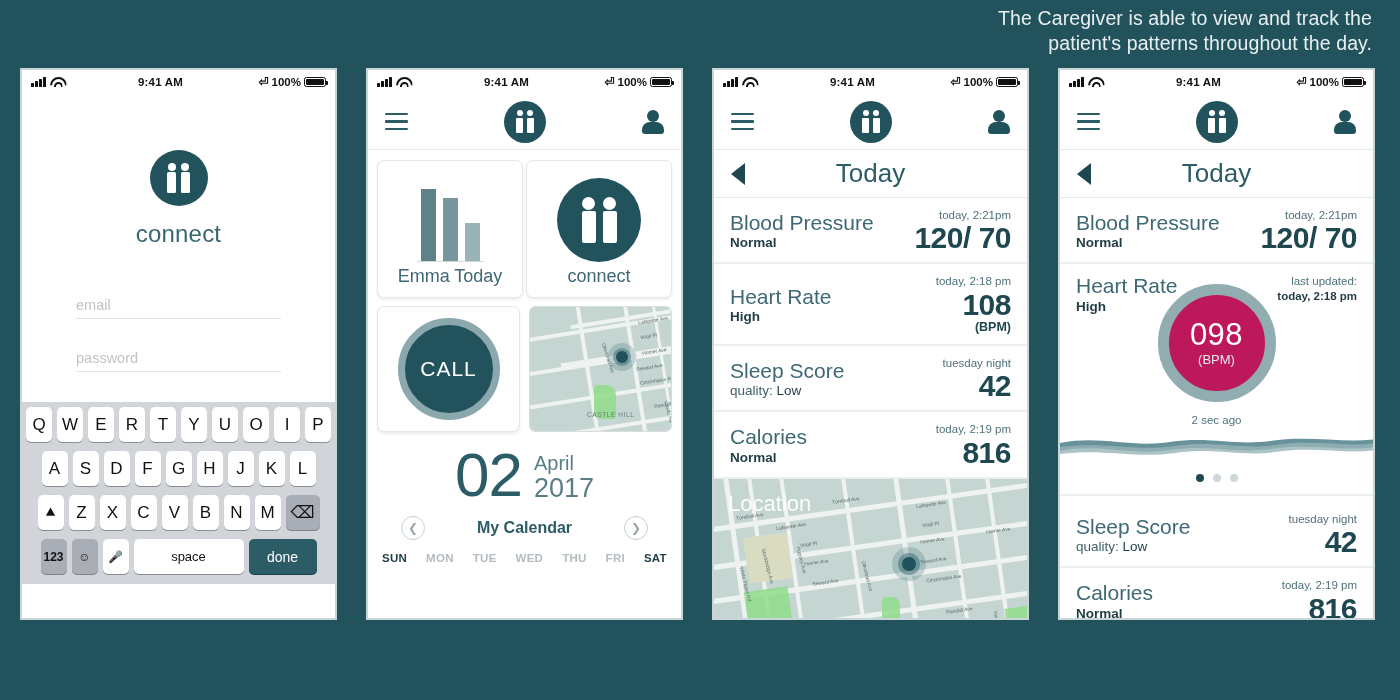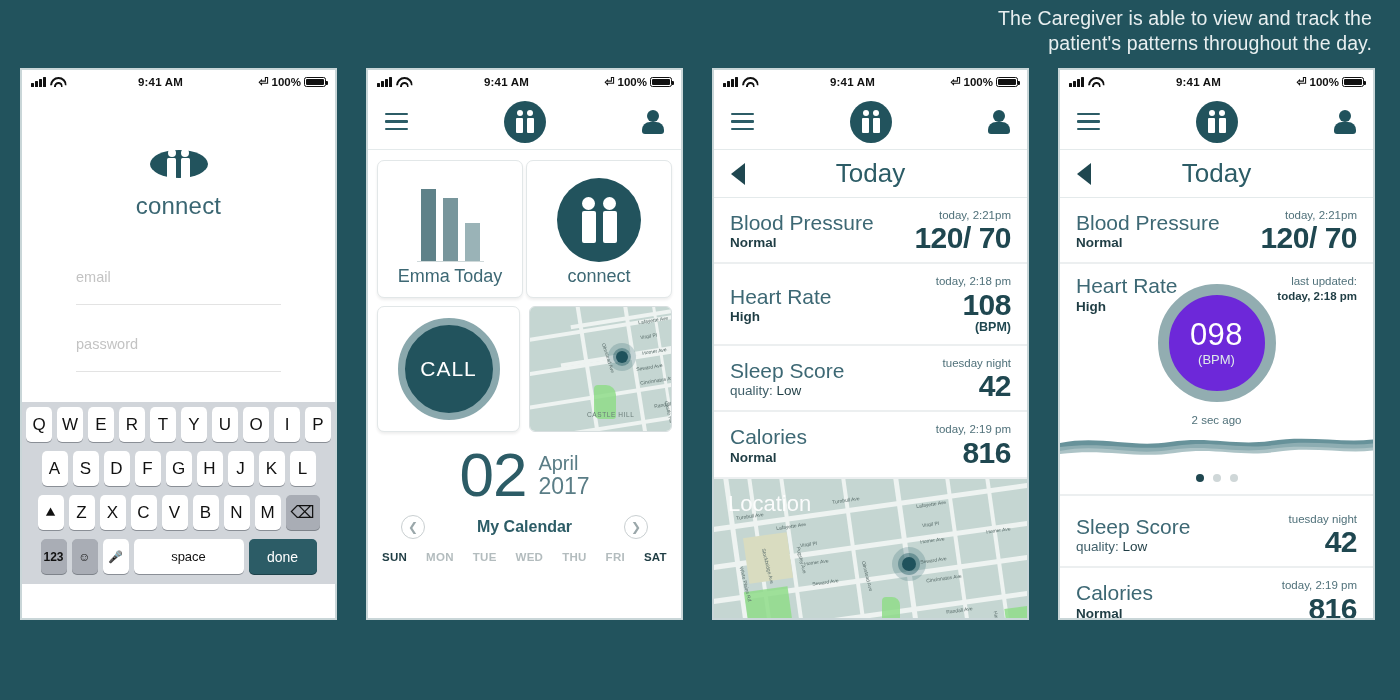--- a/index.html
+++ b/index.html
@@ -96,21 +96,21 @@
 
   
   .login-body { height: 308px; display: flex; flex-direction: column; align-items: center; padding-top: 18px; }
   .big-logo { width: 58px; height: 58px; border-radius: 50%; background: #22535d; position: relative; margin-top: 38px; }
   .big-logo .ii { position: absolute; inset: 0; display: flex; justify-content: center; align-items: center; gap: 4.5px; }
   .big-logo .ii span { position: relative; width: 9px; height: 30px; }
   .big-logo .ii span b { display: block; width: 9px; height: 21px; background: #fff; border-radius: 1.5px; position: absolute; bottom: 0; }
   .big-logo .ii span em { display: block; width: 8.4px; height: 8.4px; background: #fff; border-radius: 50%; position: absolute; top: 0; left: .3px; }
   .welcome { margin-top: 14px; font-size: 24px; color: #3a6672; font-weight: 300; letter-spacing: .2px; }
   .fields { width: 205px; margin: 48px auto 0; }
-  .field { border-bottom: 1.4px solid #e3e3e3; padding-bottom: 18px; margin-bottom: 30px; }
+  .field { border-bottom: 1.4px solid #e3e3e3; padding-bottom: 4px; margin-bottom: 30px; }
   .field input {
     border: 0; outline: 0; width: 100%; font-size: 14.5px; color: #555;
     font-family: "Liberation Sans", sans-serif; background: transparent;
   }
   .field input::placeholder { color: #c3c3c3; }
 
   
   .keyboard { background: #d1d5da; padding: 5px 3px 5px; height: 182px; }
   .krow { display: flex; justify-content: center; gap: 5px; margin-bottom: 9px; }
   .key {
@@ -171,21 +171,21 @@
   .pin-mid { background: rgba(40,95,105,.45); }
   .pin-in { background: #1f525c; }
   .map .place { position: absolute; font-size: 6.5px; color: #6a7c79; letter-spacing: .6px; }
 
   
   .cal { padding: 14px 0 0; }
   .cal-date { display: flex; align-items: flex-start; justify-content: center; gap: 12px; }
   .cal-day { font-size: 62px; color: #2c5c66; font-weight: 300; line-height: .92; letter-spacing: -1px; }
   .cal-my { padding-top: 6px; }
   .cal-month { font-size: 20px; color: #5a7d86; font-weight: 300; line-height: 1.1; }
-  .cal-year { font-size: 23px; color: #5a7d86; font-weight: 300; line-height: 1.1; }
+  .cal-year { font-size: 27px; color: #5a7d86; font-weight: 300; line-height: 1.1; }
   .cal-nav { display: flex; align-items: center; justify-content: center; gap: 52px; margin-top: 12px; }
   .cal-arrow {
     width: 24px; height: 24px; border-radius: 50%; border: 1.3px solid #c9cfd1;
     display: flex; align-items: center; justify-content: center;
     color: #9aa7aa; font-size: 12px;
   }
   .cal-title { font-size: 16px; color: #2c5c66; font-weight: 600; }
   .cal-days { display: flex; justify-content: space-between; padding: 12px 14px 0; }
   .cal-days span { font-size: 11.5px; color: #b3bcbe; font-weight: bold; letter-spacing: .3px; }
   .cal-days span.on { color: #1f3d44; }
@@ -220,21 +220,21 @@
   .loc-label {
     position: absolute; left: 14px; top: 12px; z-index: 3;
     font-size: 22px; color: #fff; font-weight: 300; opacity: .92;
   }
 
   
   .hr-panel { padding: 0 0 6px; }
   .gauge-wrap { display: flex; flex-direction: column; align-items: center; margin-top: -30px; }
   .gauge {
     width: 118px; height: 118px; border-radius: 50%;
-    background: #6d28d9; border: 11px solid #92adb1;
+    background: #be185d; border: 11px solid #92adb1;
     display: flex; flex-direction: column; align-items: center; justify-content: center;
   }
   .gauge .g-val { font-size: 31px; color: #fff; font-weight: 300; letter-spacing: .5px; line-height: 1; }
   .gauge .g-unit { font-size: 13px; color: #dfeaea; font-weight: 300; margin-top: 2px; }
   .gauge-ago { font-size: 11.5px; color: #50717a; margin-top: 12px; }
   .wave { height: 26px; margin-top: 4px; }
   .dots { display: flex; justify-content: center; gap: 9px; padding: 14px 0 12px; border-bottom: 2px solid #eceff0; }
   .dots i { width: 8px; height: 8px; border-radius: 50%; background: #cfd7d8; display: block; }
   .dots i.on { background: #1f4750; }
 </style>

